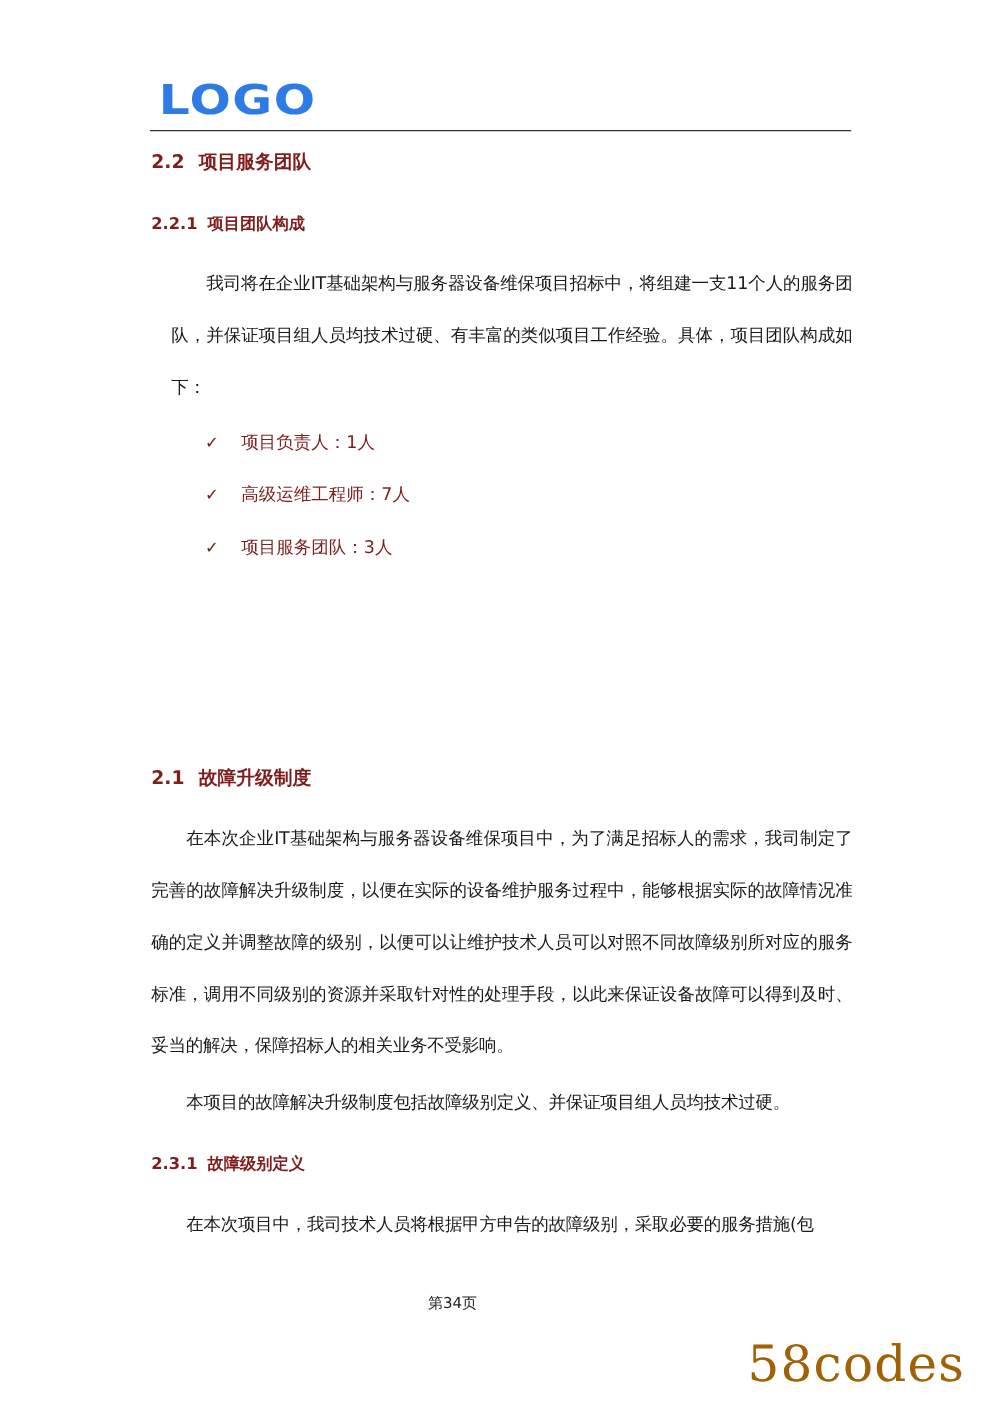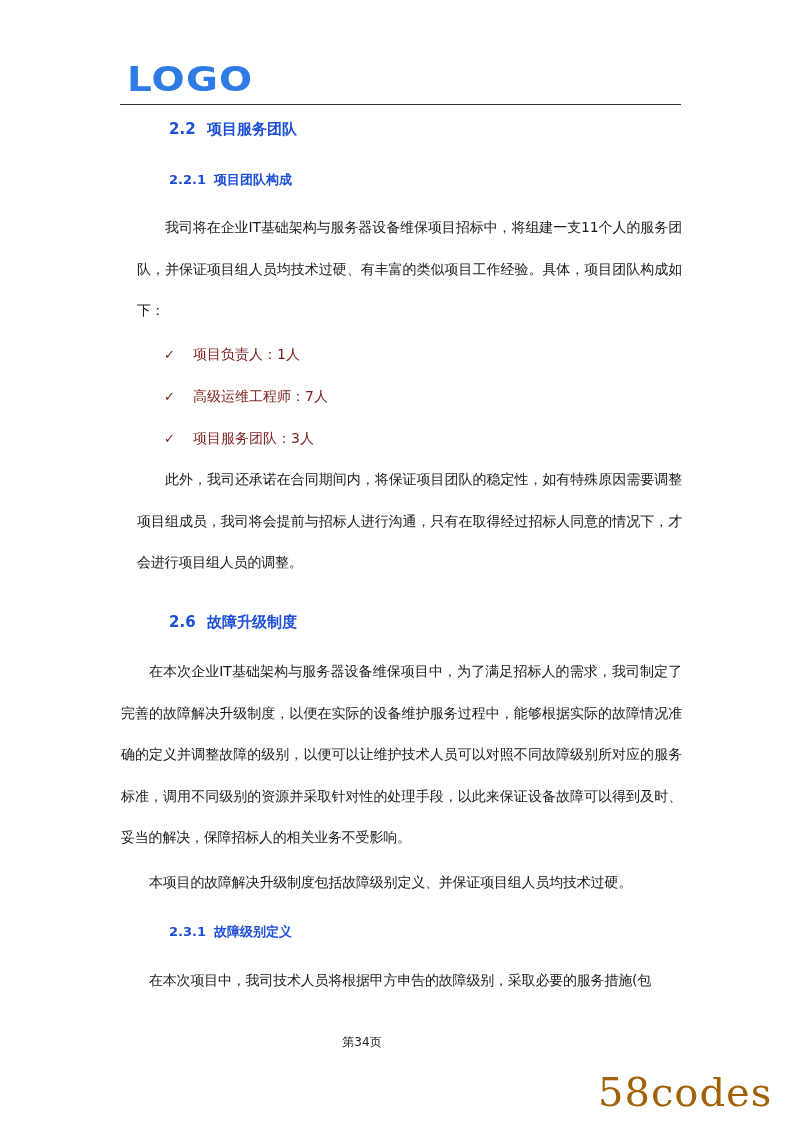--- a/index.html
+++ b/index.html
@@ -38,24 +38,23 @@
       left: 120px;
       top: 104px;
       width: 561px;
       height: 0;
       border-top: 1.5px solid #333333;
     }
     .h2, .h3 {
       position: absolute;
       left: 121px;
       font-weight: bold;
-      color: #1d4ed8;
+      color: #7f1d1d;
       white-space: nowrap;
       line-height: 1;
-      margin-left: 48px;
     }
     .h2 { font-size: 15px; }
     .h3 { font-size: 13px; }
     .h2 .num { display: inline-block; width: 38px; }
     .h3 .num { display: inline-block; width: 45px; }
     .para {
       position: absolute;
       left: 137px;
       width: 545px;
       font-size: 14px;
@@ -125,24 +124,23 @@
       <span class="check">✓</span><span>项目负责人：1人</span>
     </div>
     <div class="list-item">
       <span class="check">✓</span><span>高级运维工程师：7人</span>
     </div>
     <div class="list-item">
       <span class="check">✓</span><span>项目服务团队：3人</span>
     </div>
   </div>
 
-  <div class="para" style="top:459px;">此外，我司还承诺在合同期间内，将保证项目团队的稳定性，如有特殊原因需要调整项目组成员，我司将会提前与招标人进行沟通，只有在取得经过招标人同意的情况下，才会进行项目组人员的调整。</div>
 
   <div class="h2" style="top:615px;">
-    <span class="num">2.6</span><span>故障升级制度</span>
+    <span class="num">2.1</span><span>故障升级制度</span>
   </div>
 
   <div class="para" style="top:651px; left:121px; width:561px;">在本次企业IT基础架构与服务器设备维保项目中，为了满足招标人的需求，我司制定了完善的故障解决升级制度，以便在实际的设备维护服务过程中，能够根据实际的故障情况准确的定义并调整故障的级别，以便可以让维护技术人员可以对照不同故障级别所对应的服务标准，调用不同级别的资源并采取针对性的处理手段，以此来保证设备故障可以得到及时、妥当的解决，保障招标人的相关业务不受影响。</div>
 
   <div class="para" style="top:862px; left:121px; width:565px;">本项目的故障解决升级制度包括故障级别定义、并保证项目组人员均技术过硬。</div>
 
   <div class="h3" style="top:925px;">
     <span class="num">2.3.1</span><span>故障级别定义</span>
   </div>
 

